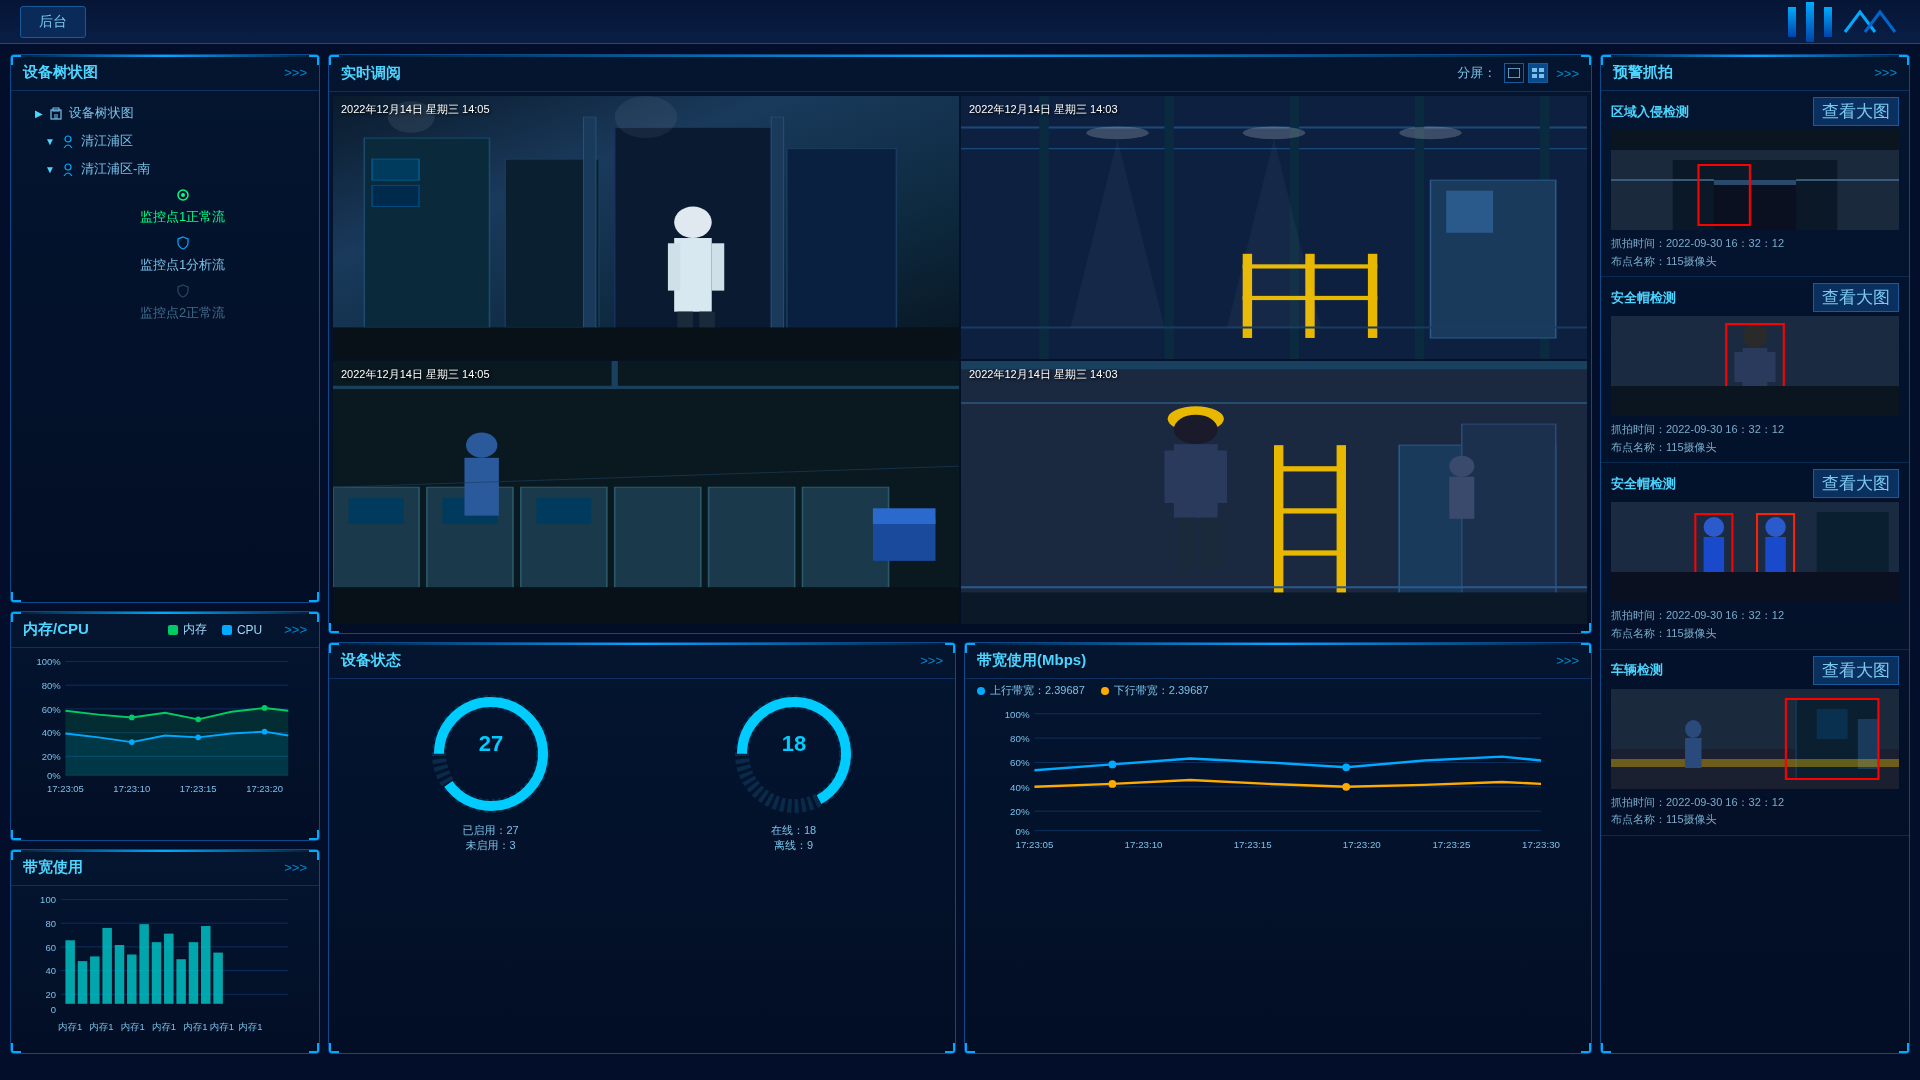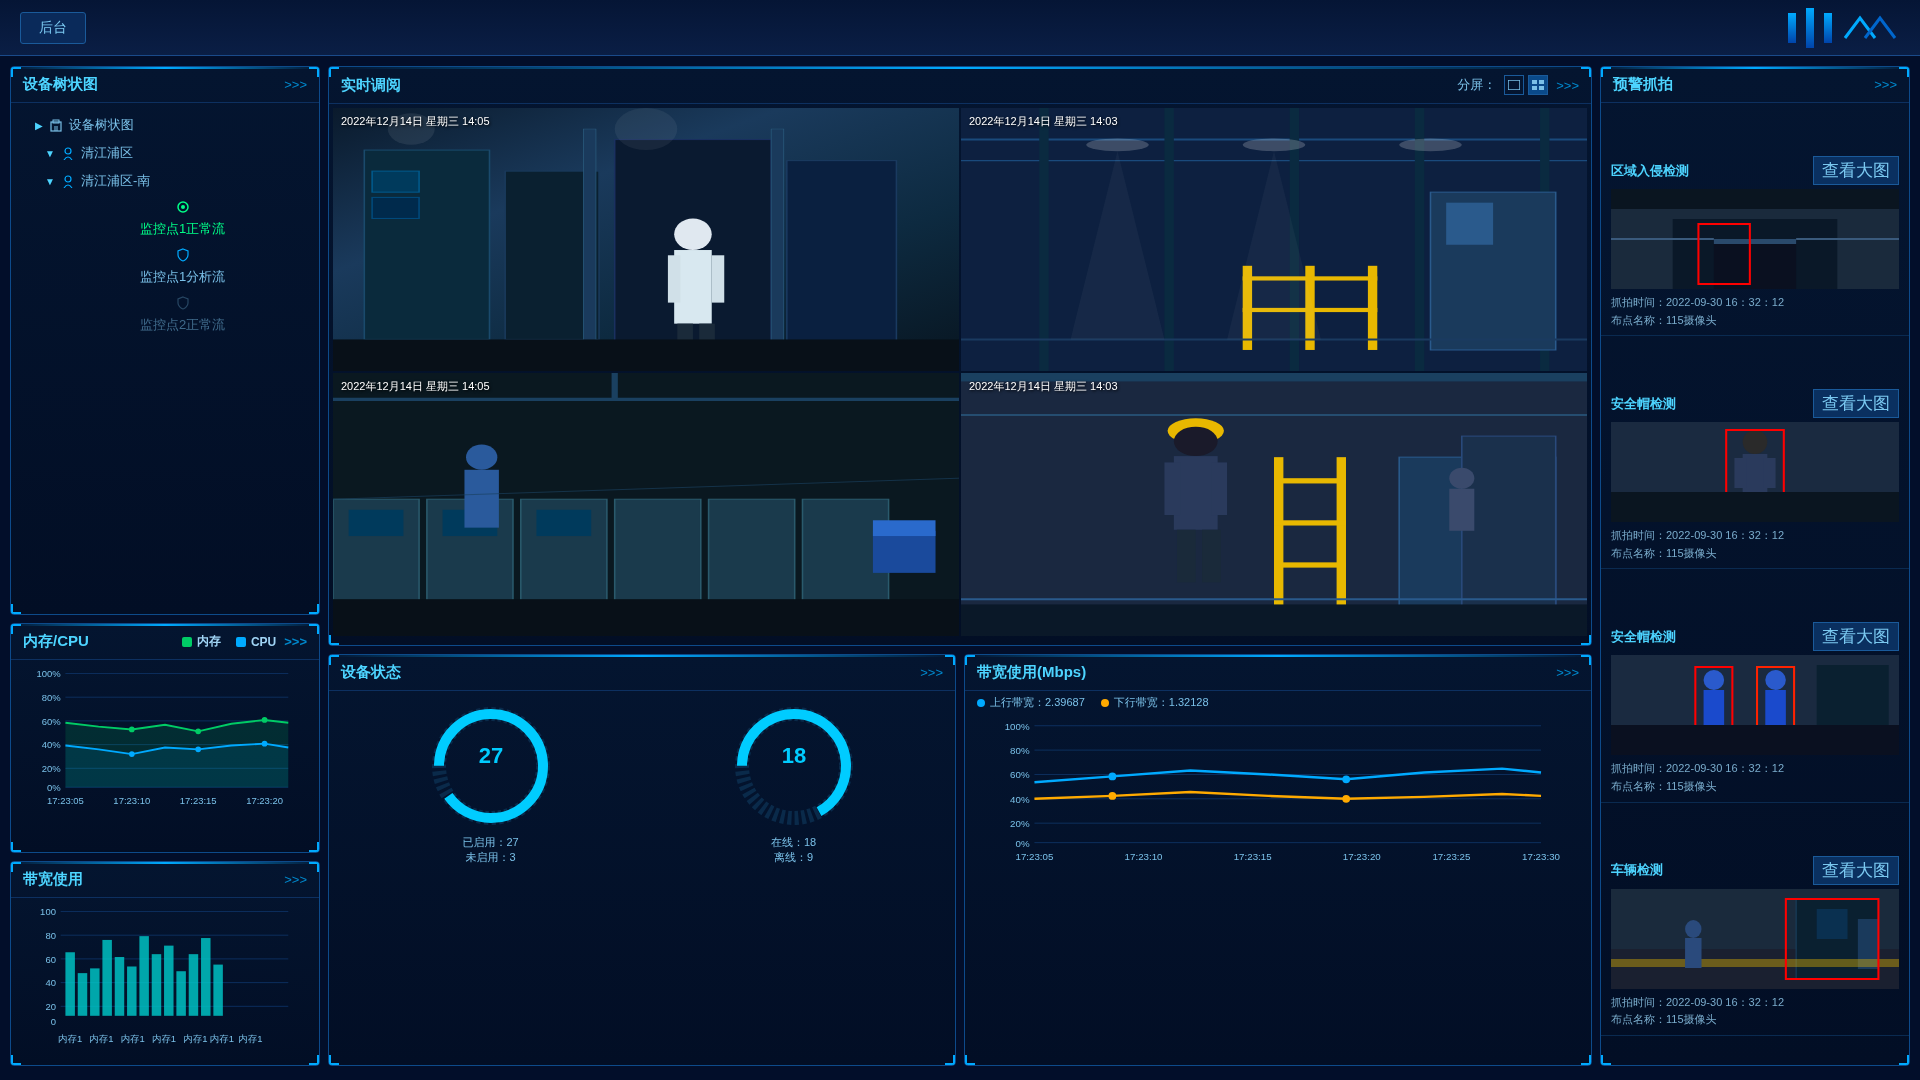--- a/index.html
+++ b/index.html
@@ -5,21 +5,21 @@
     * { margin: 0; padding: 0; box-sizing: border-box; }
     body {
       width: 1920px; height: 1080px; overflow: hidden;
       background: #020e2a;
       font-family: 'Microsoft YaHei', Arial, sans-serif;
       color: #a0d4f5;
     }
 
     
     .header {
-      width: 100%; height: 56px;
+      width: 100%; height: 44px;
       background: linear-gradient(180deg, #051535 0%, #0a1e45 100%);
       display: flex; align-items: center; justify-content: space-between;
       padding: 0 20px;
       border-bottom: 1px solid #1a4a8a;
       position: relative;
     }
     .header-title {
       position: absolute; left: 50%; transform: translateX(-50%);
       font-size: 28px; font-weight: bold;
       color: #4dd4ff;
@@ -159,21 +159,20 @@
     }
     .warning-panel { height: 100%; }
     .warning-list { overflow-y: auto; height: calc(100% - 42px); }
     .warning-item {
       padding: 6px 10px;
       border-bottom: 1px solid #0a2a50;
     }
     .warning-item-header {
       display: flex; align-items: center; justify-content: space-between;
       margin-bottom: 4px;
-      margin-top: 47px;
     }
     .warning-type { color: #4dd4ff; font-size: 13px; font-weight: bold; }
     .warning-view-btn {
       background: #0a3060; border: 1px solid #1a5a9a;
       color: #7ac8f0; font-size: 17px; padding: 2px 8px; cursor: pointer;
     }
     .warning-thumb {
       width: 100%; height: 100px;
       background: #010a18; margin-bottom: 5px;
       position: relative; overflow: hidden;
@@ -301,21 +300,21 @@
       </div>
     </div>
 
     <div class="panel cpu-panel">
       <div class="corner-tl"></div>
         <div class="corner-tr"></div>
       <div class="corner-bl"></div>
         <div class="corner-br"></div>
       <div class="panel-header">
         <span class="panel-title">内存/CPU</span>
-        <div style="display:flex;align-items:center;gap:8px;font-weight:bold;">
+        <div style="display:flex;align-items:center;gap:22px;">
           <div class="chart-legend" style="padding:0">
             <div class="legend-item">
               <div class="legend-dot" style="background:#00cc66"></div>
               <span>内存</span>
             </div>
             <div class="legend-item">
               <div class="legend-dot" style="background:#00aaff"></div>
               <span>CPU</span>
             </div>
           </div>
@@ -628,21 +627,21 @@
           <span class="panel-more">&gt;&gt;&gt;</span>
         </div>
 
         <div style="display:flex;gap:16px;padding:4px 12px;">
           <div class="legend-item">
             <div style="width:8px;height:8px;border-radius:50%;background:#00aaff"></div>
             <span style="font-size:11px;color:#7ac0e8">上行带宽：2.39687</span>
           </div>
           <div class="legend-item">
             <div style="width:8px;height:8px;border-radius:50%;background:#ffaa00"></div>
-            <span style="font-size:11px;color:#7ac0e8">下行带宽：1.32128</span>
+            <span style="font-size:11px;color:#7ac0e8">下行带宽：2.39687</span>
           </div>
         </div>
         <svg width="100%" height="155" viewBox="0 0 580 155" style="display:block;padding:2px 8px">
 
           <line x1="40" y1="10" x2="560" y2="10" class="grid-line"></line>
           <line x1="40" y1="35" x2="560" y2="35" class="grid-line"></line>
           <line x1="40" y1="60" x2="560" y2="60" class="grid-line"></line>
           <line x1="40" y1="85" x2="560" y2="85" class="grid-line"></line>
           <line x1="40" y1="110" x2="560" y2="110" class="grid-line"></line>
           <line x1="40" y1="130" x2="560" y2="130" class="grid-line"></line>

